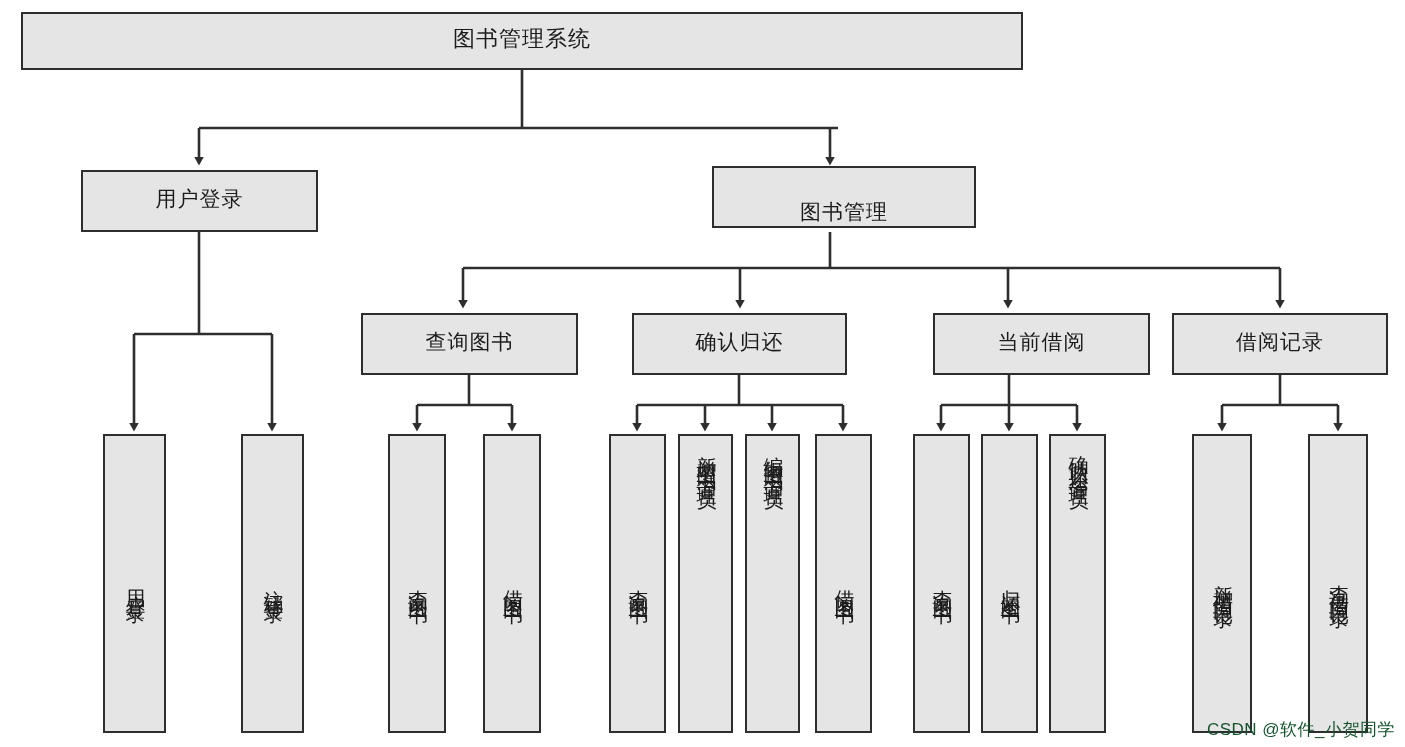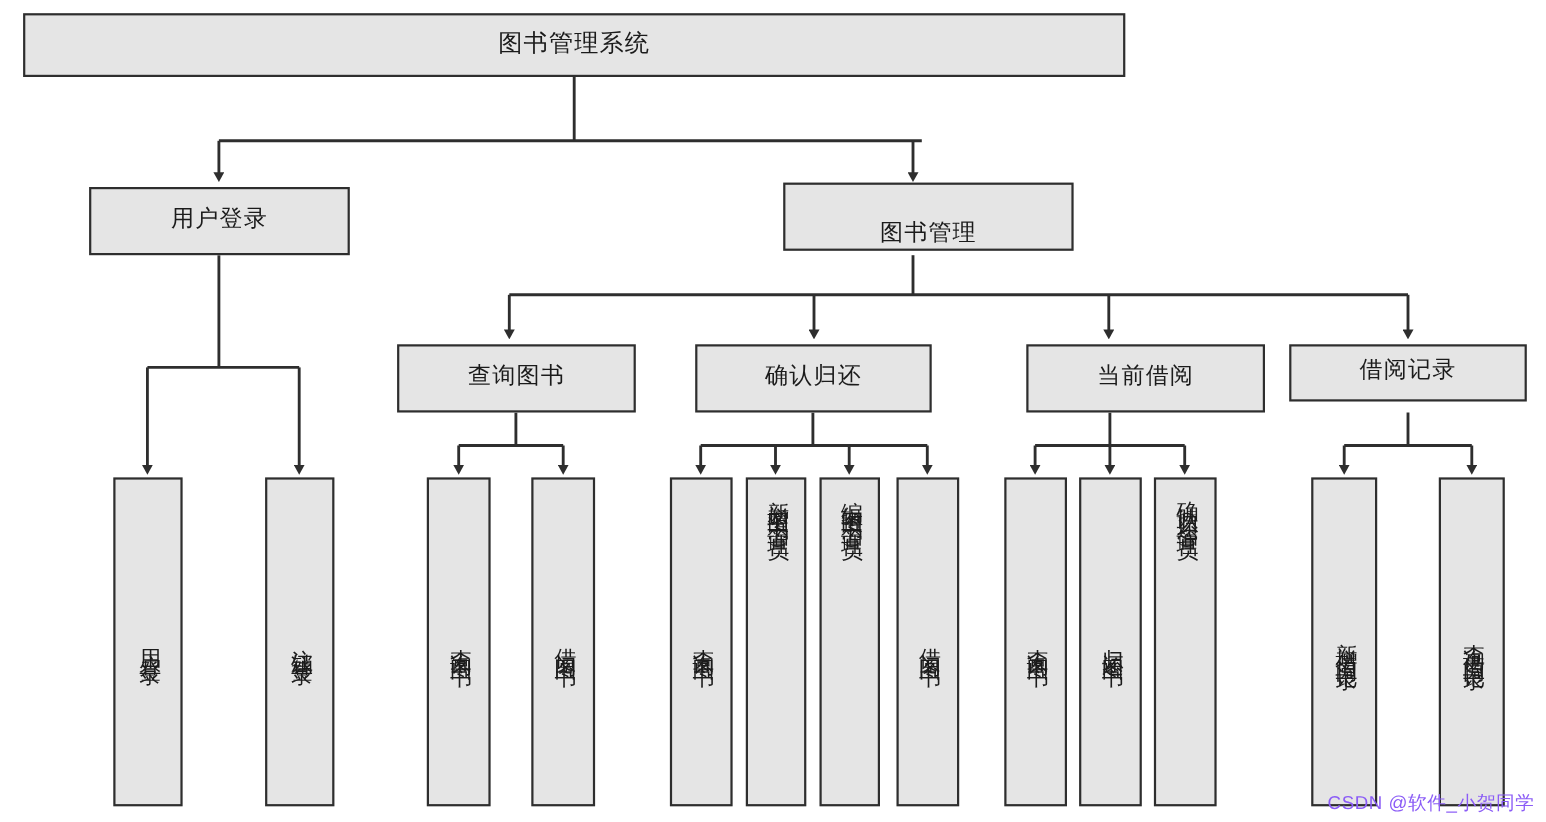--- a/index.html
+++ b/index.html
@@ -61,21 +61,21 @@
   }
   .node.v .vtext {
     display: block;
     white-space: nowrap;
   }
   .watermark {
     position: absolute;
     right: 10px;
     bottom: 6px;
     font-size: 17px;
-    color: #8b5cf6;
+    color: #14532d;
     letter-spacing: 0.5px;
     z-index: 5;
     white-space: nowrap;
   }
 </style>
 </head>
 <body>
 
 <div id="canvas">
 
@@ -142,21 +142,21 @@
 
   <div class="node h" style="left:361px; top:313px; width:217px; height:62px;">
     <span>查询图书</span>
   </div>
   <div class="node h" style="left:632px; top:313px; width:215px; height:62px;">
     <span>确认归还</span>
   </div>
   <div class="node h" style="left:901px; top:313px; width:217px; height:62px;margin-left:32px;">
     <span>当前借阅</span>
   </div>
-  <div class="node h" style="left:1172px; top:313px; width:216px; height:52px;">
+  <div class="node h" style="left:1172px; top:313px; width:216px; height:62px;">
     <span>借阅记录</span>
   </div>
 
   <div class="node v mid" style="left:103px; top:434px; width:63px; height:299px;">
     <span class="vtext">用户登录</span>
   </div>
   <div class="node v mid" style="left:241px; top:434px; width:63px; height:299px;">
     <span class="vtext">注销登录</span>
   </div>
 

